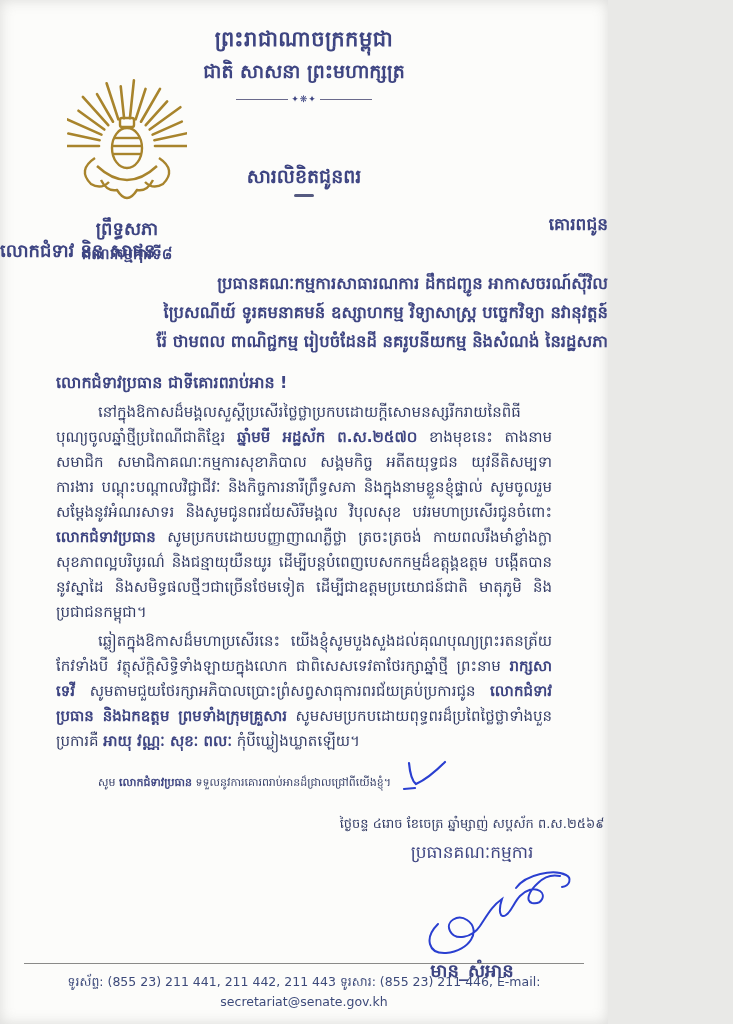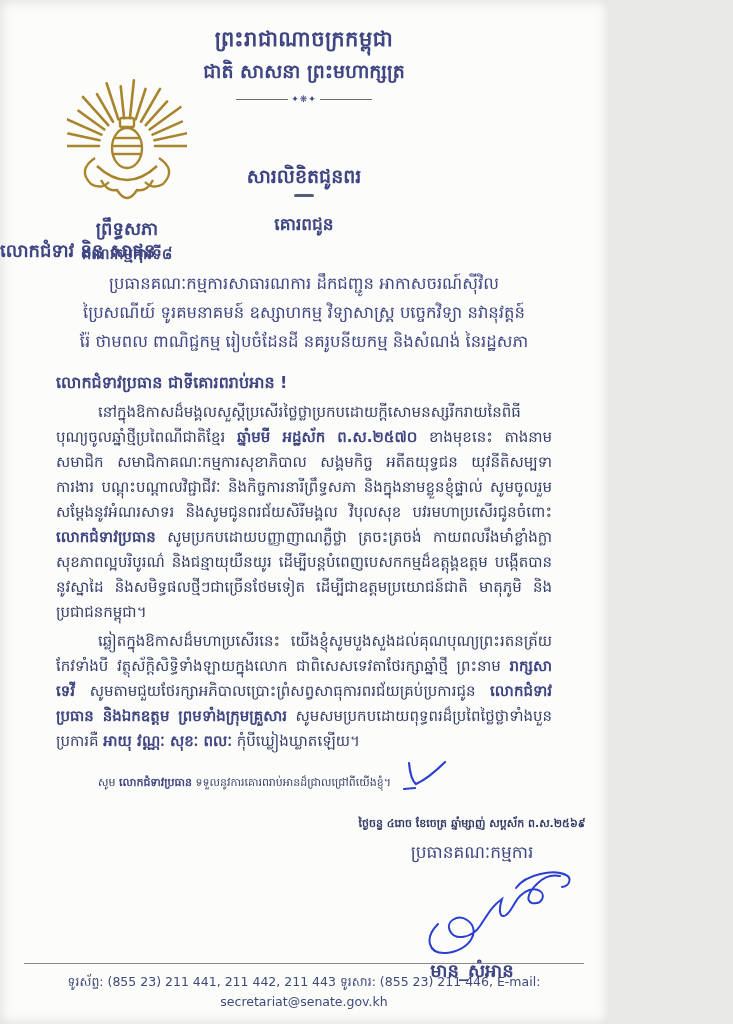--- a/index.html
+++ b/index.html
@@ -22,34 +22,34 @@
   .ornament{display:flex;align-items:center;justify-content:center;margin-top:8px;}
   .ornament .oline{width:52px;height:1px;background:#6a6a8c;}
   .ornament .ocore{font-size:9px;color:#3e4582;margin:0 3px;letter-spacing:1px;}
   
   .letterhead{position:absolute;left:52px;top:66px;width:150px;text-align:center;}
   .lh-inst{font-size:18px;font-weight:700;color:#3e4582;margin-top:4px;line-height:26px;}
   .lh-comm{font-size:15px;font-weight:700;color:#3e4582;line-height:24px;}
   
   .doc-title{margin-top:58px;text-align:center;font-size:19px;font-weight:700;color:#3e4582;line-height:28px;}
   .title-dash{width:20px;height:3px;background:#555a80;border-radius:2px;margin:4px auto 0;}
-  .salute-to{margin-top:14px;text-align:center;font-size:17px;font-weight:700;color:#3e4582;line-height:26px;}
+  .salute-to{margin-top:14px;text-align:right;font-size:17px;font-weight:700;color:#3e4582;line-height:26px;}
   .recipient-name{text-align:left;font-size:18px;font-weight:700;color:#3e4582;line-height:28px;}
-  .recipient-titles{margin-top:4px;text-align:center;font-weight:400;color:#3e4582;}
+  .recipient-titles{margin-top:4px;text-align:right;font-weight:700;color:#3e4582;}
   .rt{font-size:16.5px;line-height:29px;}
   
   .content{margin:0 56px;}
   .salutation{margin-top:14px;font-size:16px;font-weight:700;color:#3e4582;line-height:26px;}
   .para{margin:4px 0 0;font-size:15px;line-height:25px;text-align:justify;text-indent:42px;color:#333c66;}
   .para .bold,.closing .bold{font-weight:700;color:#3e4582;}
   .closing{margin:6px 0 0;font-size:11px;line-height:25px;text-indent:42px;white-space:nowrap;}
   .tick-icon{vertical-align:-6px;margin-left:10px;}
   
   .sign-block{position:relative;width:420px;margin:16px 0 0 262px;text-align:center;color:#333c66;}
-  .sdate{font-size:11px;line-height:25px;font-weight:bold;}
+  .sdate{font-size:13px;line-height:25px;}
   .signer-title{font-size:17px;font-weight:400;color:#3e4582;line-height:28px;margin-top:2px;}
   .sig-svg{display:block;margin:0 auto;margin-left:150px;}
   .signer-name{font-size:18px;font-weight:700;color:#3e4582;line-height:26px;margin-top:-4px;}
   
   .footer{position:absolute;left:0;bottom:12px;width:100%;text-align:center;}
   .f-rule{width:92%;margin:0 auto 8px;border-top:1.5px solid #8a8a88;}
   .f1{font-size:13px;color:#3d4a7a;line-height:20px;}
   .f2{font-size:12.5px;color:#3d4a7a;line-height:20px;}
 </style>
 </head>

